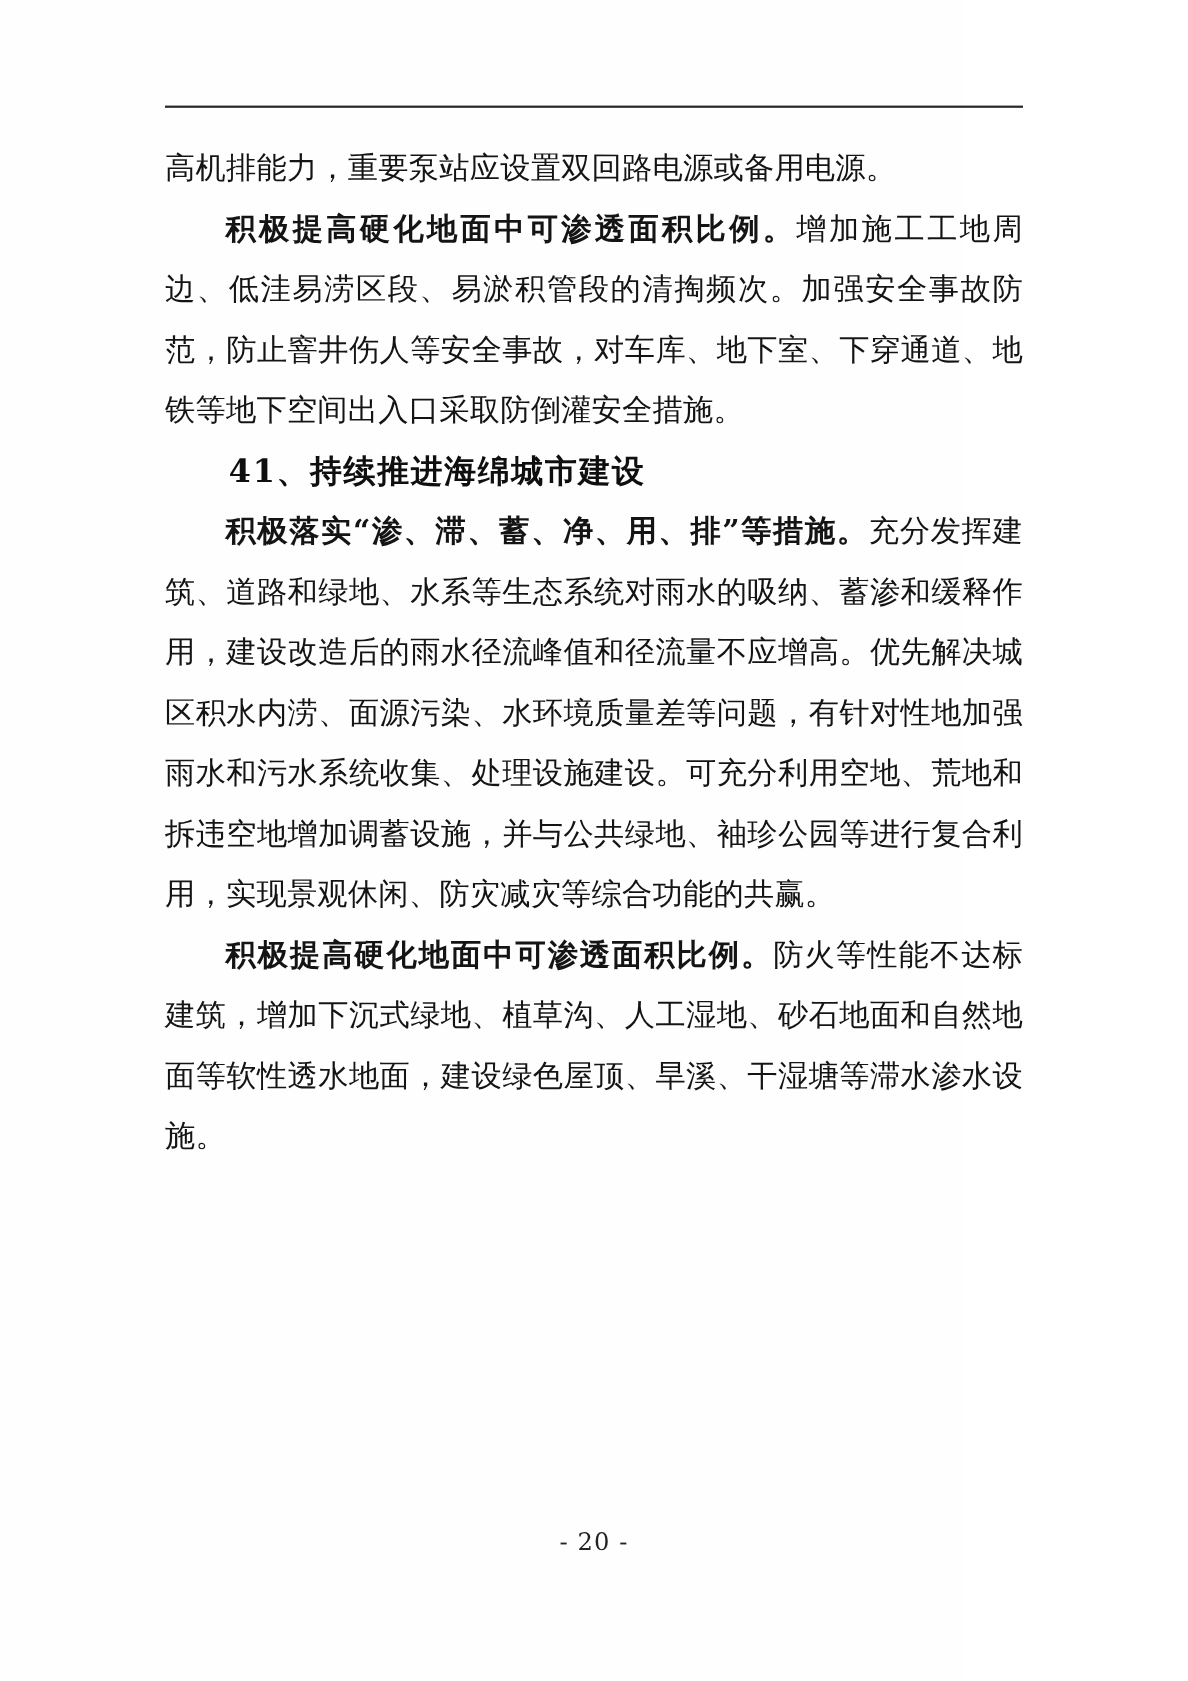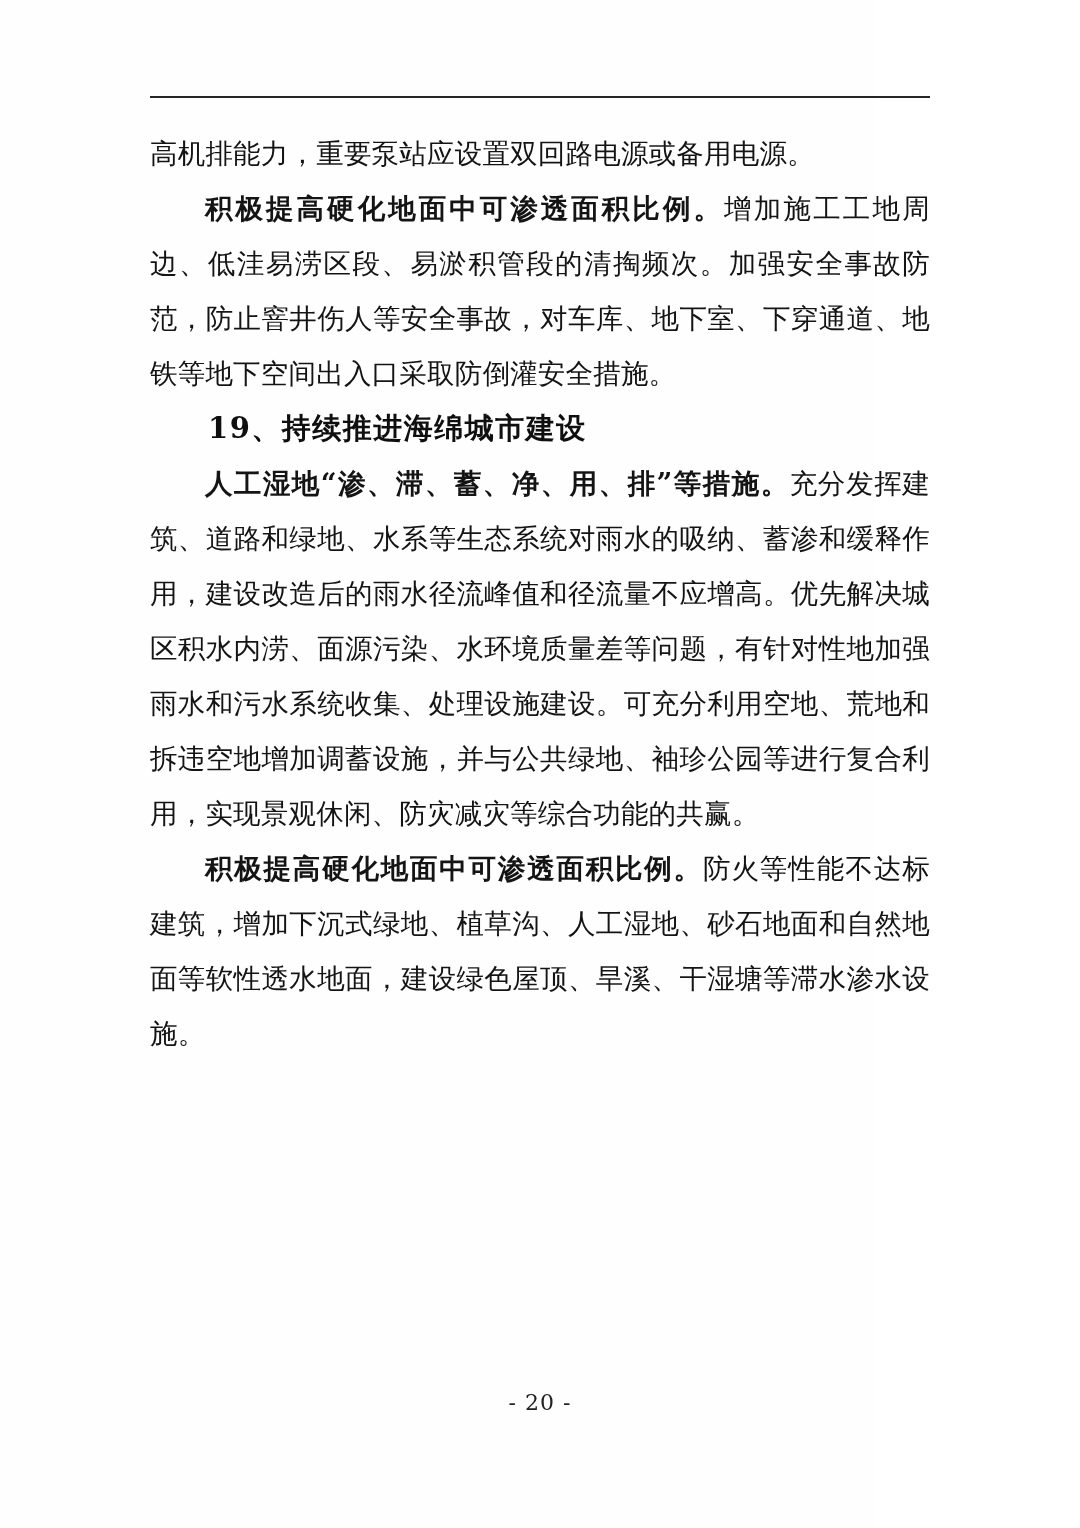--- a/index.html
+++ b/index.html
@@ -92,24 +92,24 @@
     <div class="body-area">
 
       <p>
         <span>高机排能力，重要泵站应设置双回路电源或备用电源。</span>
       </p>
 
       <p class="indent">
         <span class="lead">积极提高硬化地面中可渗透面积比例。</span><span>增加施工工地周边、低洼易涝区段、易淤积管段的清掏频次。加强安全事故防范，防止窨井伤人等安全事故，对车库、地下室、下穿通道、地铁等地下空间出入口采取防倒灌安全措施。</span>
       </p>
 
-      <h2 class="section">19、持续推进海绵城市建设</h2>
+      <h2 class="section">41、持续推进海绵城市建设</h2>
 
       <p class="indent">
-        <span class="lead">人工湿地“渗、滞、蓄、净、用、排”等措施。</span><span>充分发挥建筑、道路和绿地、水系等生态系统对雨水的吸纳、蓄渗和缓释作用，建设改造后的雨水径流峰值和径流量不应增高。优先解决城区积水内涝、面源污染、水环境质量差等问题，有针对性地加强雨水和污水系统收集、处理设施建设。可充分利用空地、荒地和拆违空地增加调蓄设施，并与公共绿地、袖珍公园等进行复合利用，实现景观休闲、防灾减灾等综合功能的共赢。</span>
+        <span class="lead">积极落实“渗、滞、蓄、净、用、排”等措施。</span><span>充分发挥建筑、道路和绿地、水系等生态系统对雨水的吸纳、蓄渗和缓释作用，建设改造后的雨水径流峰值和径流量不应增高。优先解决城区积水内涝、面源污染、水环境质量差等问题，有针对性地加强雨水和污水系统收集、处理设施建设。可充分利用空地、荒地和拆违空地增加调蓄设施，并与公共绿地、袖珍公园等进行复合利用，实现景观休闲、防灾减灾等综合功能的共赢。</span>
       </p>
 
       <p class="indent">
         <span class="lead">积极提高硬化地面中可渗透面积比例。</span><span>防火等性能不达标建筑，增加下沉式绿地、植草沟、人工湿地、砂石地面和自然地面等软性透水地面，建设绿色屋顶、旱溪、干湿塘等滞水渗水设施。</span>
       </p>
 
 
 
     </div>
 

